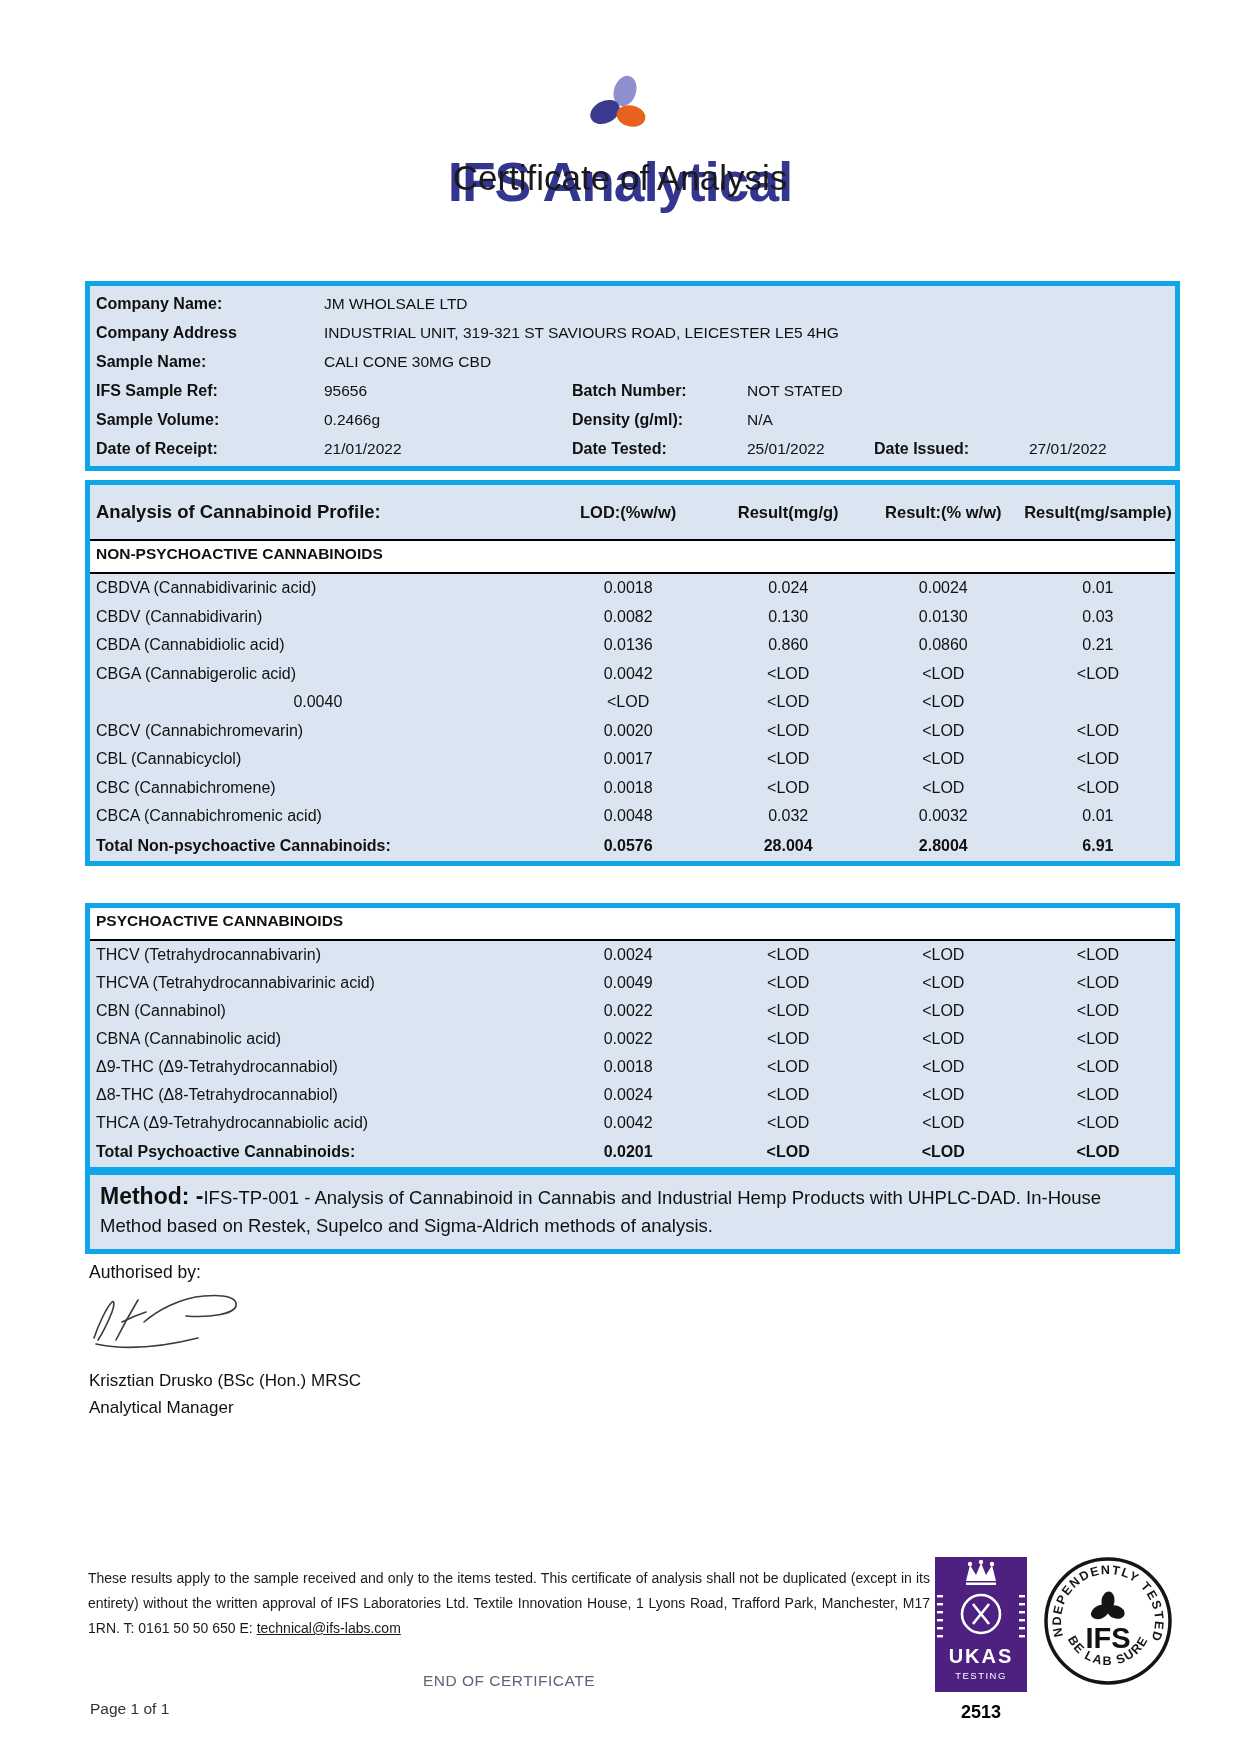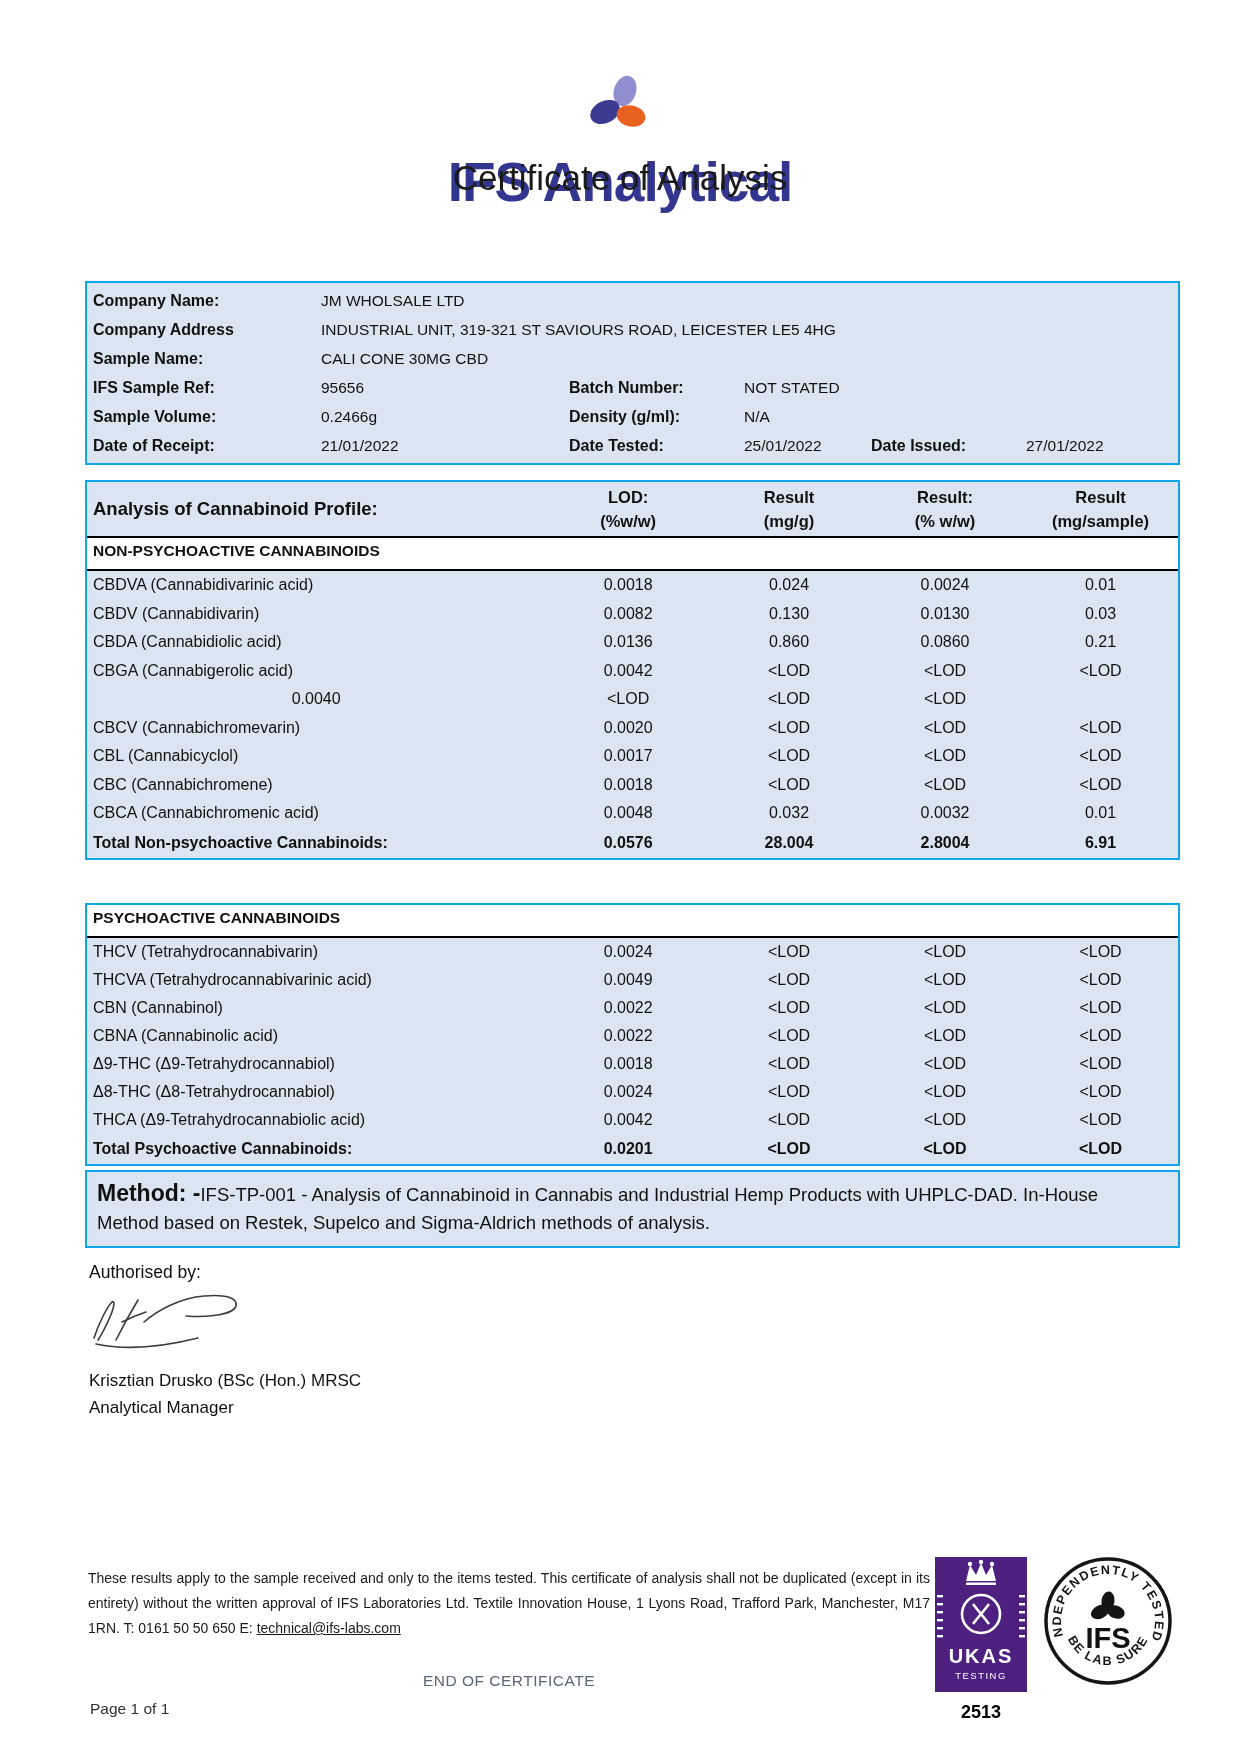--- a/index.html
+++ b/index.html
@@ -5,38 +5,38 @@
   * { margin:0; padding:0; box-sizing:border-box; }
   body { background:#ffffff; font-family:"Liberation Sans", sans-serif; color:#111; }
   .page { position:relative; width:1240px; height:1754px; background:#fff; overflow:hidden; }
 
   
   .brand-row { position:absolute; top:74px; left:0; width:100%; display:flex; justify-content:center; align-items:center; gap:12px;flex-direction:column; }
   .brand-text { font-size:55px; font-weight:700; color:#32368f; letter-spacing:-1px; }
   .cert-title { position:absolute; top:158px; left:0; width:100%; text-align:center; font-size:35px; font-weight:400; color:#1a1a1a; }
 
   
-  .panel { background:#dbe5f1; border:2px solid #0ea5e9; }
+  .panel { background:#dbe5f1; border:5px solid #0ea5e9; }
   .info-box { position:absolute; top:281px; left:85px; width:1095px; padding:3px 0 3px 6px; }
   .info-grid { display:grid; grid-template-columns:228px 248px 175px 127px 155px 1fr; }
   .info-row { display:contents; }
   .irow { height:29px; line-height:29px; }
   .ilabel { font-weight:700; font-size:16px; }
   .ivalue { font-size:15.5px; }
   .span5 { grid-column:2 / 7; }
   .span3 { grid-column:4 / 7; }
 
   
   .data-table { position:absolute; left:85px; width:1095px; }
   .table1 { top:480px; }
   .table2 { top:903px; }
   .grid5 { display:grid; grid-template-columns:42% 15.2% 14.3% 14.3% 1fr; }
   .thead { border-bottom:2px solid #000; align-items:center; }
   .th-title { font-size:18.5px; font-weight:700; padding-left:6px; align-self:center; }
-  .th-col { display:flex; flex-direction:column; justify-content:center; align-items:center; text-align:center;
+  .th-col { display:flex; justify-content:center; align-items:center; text-align:center;
             font-size:16.5px; font-weight:700; line-height:24px; padding:3px 0; min-height:54px; }
   .section-band { background:#ffffff; border-bottom:2px solid #000; font-weight:700; font-size:15.5px;
                   line-height:26px; height:33px; padding-left:6px; }
   .trow { height:28.5px; line-height:28.5px; font-size:16px; }
   .table2 .trow { height:28px; line-height:28px; }
   .trow .cname { padding-left:6px; text-align:left; }
   .trow .cnum { text-align:center; }
   .trow.total { font-weight:700; height:30px; line-height:30px; }
 
   

